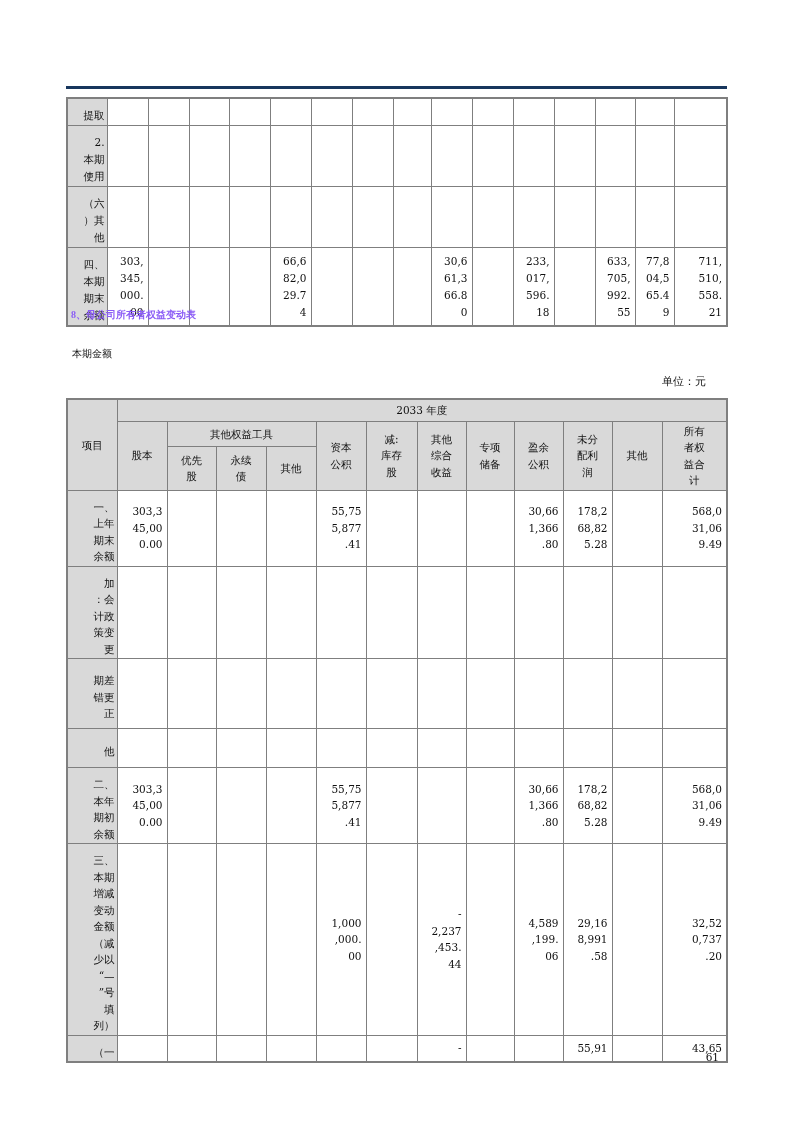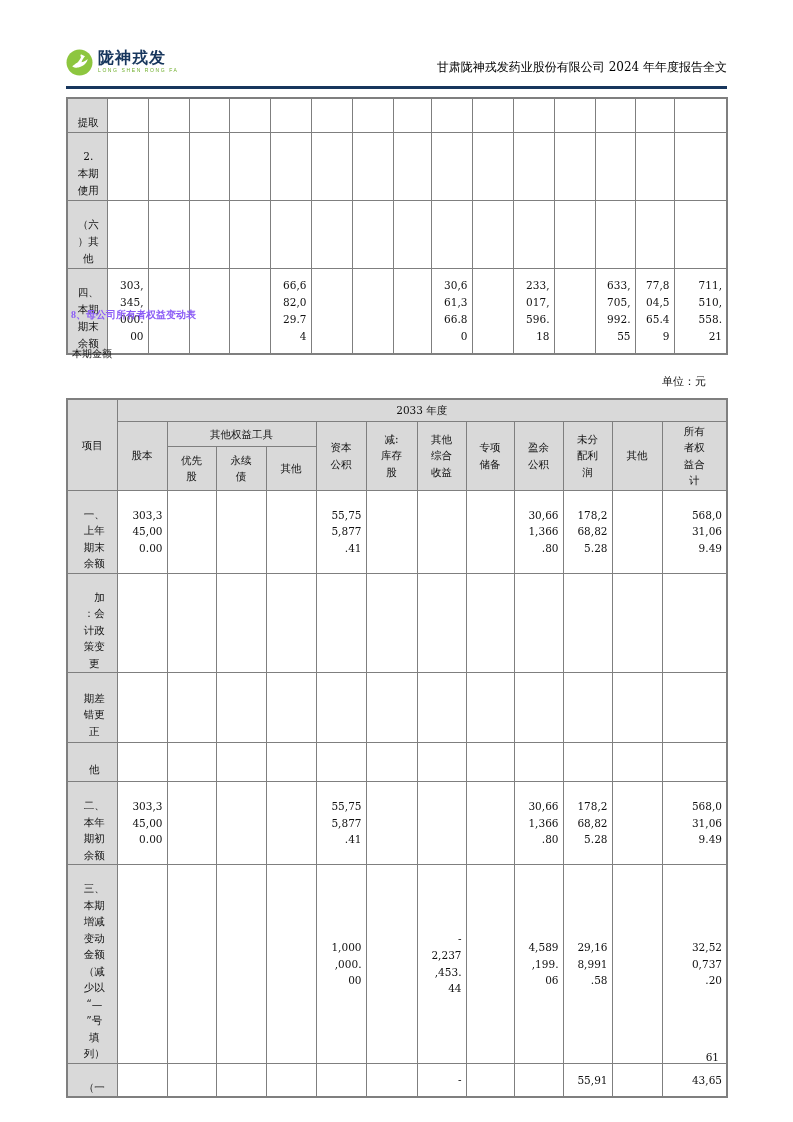--- a/index.html
+++ b/index.html
@@ -16,55 +16,41 @@
   .brand-cn { font-family:"Liberation Sans", sans-serif; font-weight:bold; font-size:16px; color:#17365d; letter-spacing:1px; line-height:18px; }
   .brand-en { font-family:"Liberation Sans", sans-serif; font-size:5px; color:#6fae2b; letter-spacing:1.6px; line-height:6px; }
   .doc-title { position:absolute; right:0; top:12px; font-size:12px; color:#000; }
   .hdr-rule { position:absolute; left:66px; top:86px; width:661px; height:3px; background:#17365d; }
   
   table { border-collapse:collapse; table-layout:fixed; border:2px solid #7f7f7f; }
   td {
     border:1px solid #7f7f7f; font-size:10.5px; vertical-align:middle;
     white-space:pre-line; overflow:hidden; padding:0; color:#111;
   }
-  .lab { text-align:center; background:#d9d9d9; padding:15px 2px 1px 4px; }
+  .lab { text-align:right; background:#d9d9d9; padding:8px 2px 1px 4px; }
   .num { text-align:right; padding:1px 4px 1px 1px; background:#fff; }
   .hd  { text-align:center; background:#d9d9d9; padding:1px 2px; }
   
   .toptable { position:absolute; left:66px; top:97px; }
   .toptable td { line-height:17px; }
   
   .maintable { position:absolute; left:66px; top:398px; }
   .maintable td { line-height:16.5px; }
   .maintable .lab { padding-left:6px; }
   
   .sec-heading { position:absolute; left:71px; top:308px; font-family:Liberation Serif, serif; font-weight:bold; font-size:10px; color:#8b5cf6; }
   .period-label { position:absolute; left:72px; top:347px; font-size:10px; }
   .unit-label { position:absolute; right:87px; top:374px; font-size:11px;margin-left:25px; }
   .page-num { position:absolute; right:74px; top:1051px; font-size:10.5px; }
 </style>
 </head>
 <body>
 
 <div class="page">
 
-  <div class="hdr">
-    <div class="brand">
-      <svg width="27" height="27" viewBox="0 0 27 27">
-        <circle cx="13.5" cy="13.5" r="13" fill="#8dc63f"></circle>
-        <path d="M6.2 17.2 C10 15.2 13.8 10.2 14.9 5.2 L19 7.2 C17.2 9.2 16.1 11.2 15.5 13.3 C18 12.8 20.2 11.6 21.7 10.1 C21 14.2 17.1 17.6 12.2 18.6 C10.1 19 8.1 18.6 6.2 17.2 Z" fill="#ffffff"></path>
-        <path d="M9.5 13.5 C11.5 11.2 12.6 8.9 13.1 6.6 L15.2 7.7 C14.4 10.2 12.6 12.6 10.6 14.3 Z" fill="#8dc63f"></path>
-      </svg>
-      <div class="brand-txt">
-        <div class="brand-cn">陇神戎发</div>
-        <div class="brand-en">LONG SHEN RONG FA</div>
-      </div>
-    </div>
-    <div class="doc-title">甘肃陇神戎发药业股份有限公司 2024 年年度报告全文</div>
-  </div>
   <div class="hdr-rule"></div>
 
   <table class="toptable" id="top-table">
       <colgroup>
         <col style="width: 40px;">
         <col style="width: 41px;">
         <col style="width: 41px;">
         <col style="width: 40px;">
         <col style="width: 41px;">
         <col style="width: 41px;">

